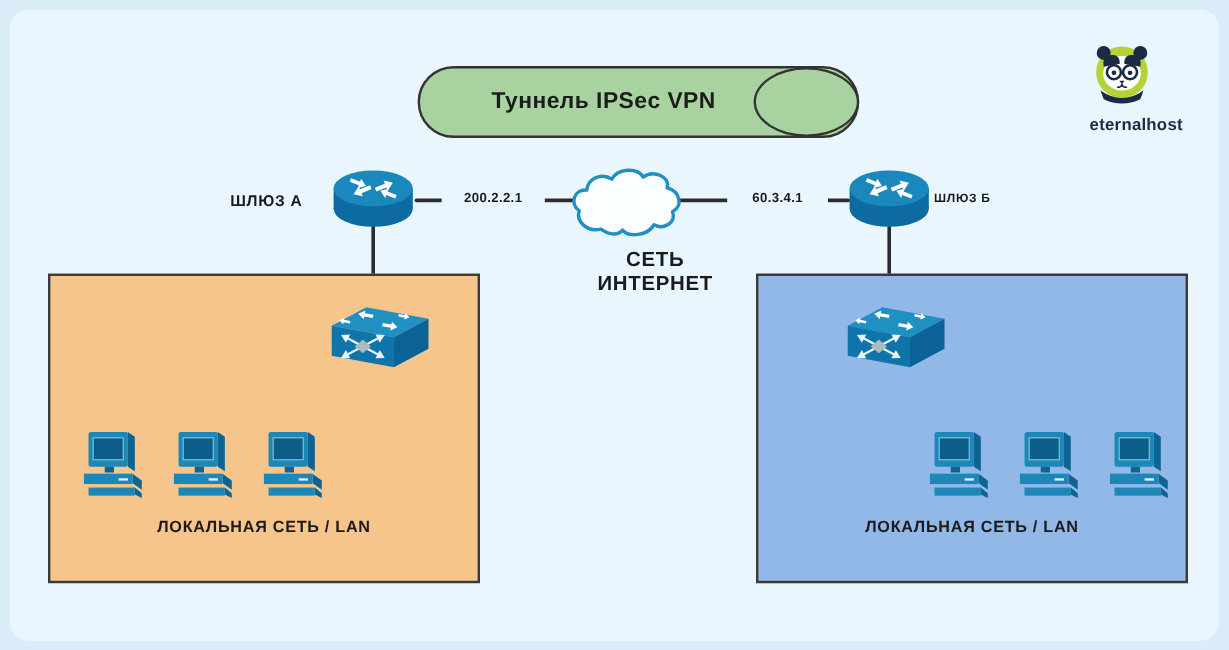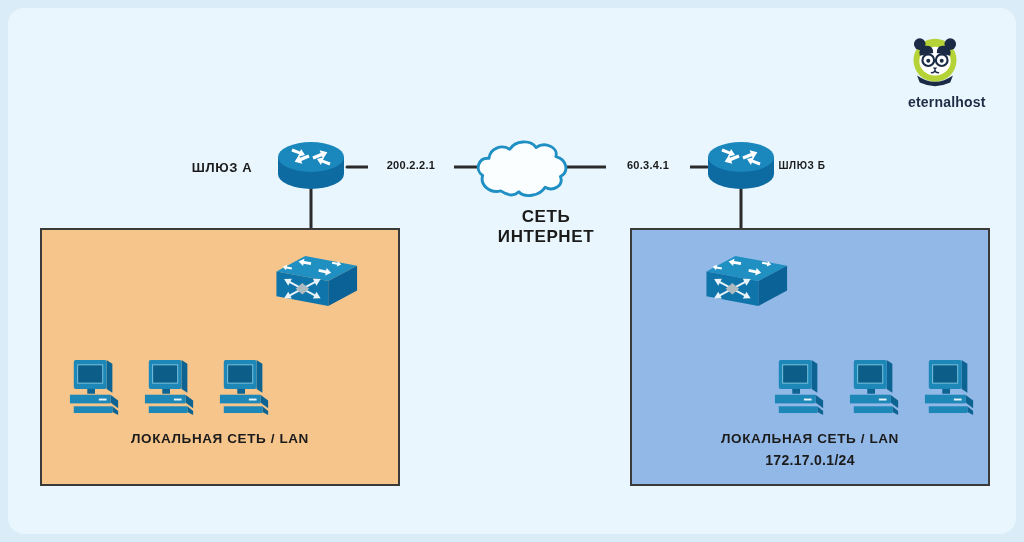--- a/index.html
+++ b/index.html
@@ -65,27 +65,30 @@
       <path d="M311,300 L311,316 Q311,326 301,326 L105,326 Q95,326 95,336 L95,362"></path>
       <path d="M180,326 Q170,326 170,336 L170,362"></path>
       <path d="M255,326 Q245,326 245,336 L245,362"></path>
 
       <path d="M741,300 L741,316 Q741,326 751,326 L940,326 Q950,326 950,336 L950,362"></path>
       <path d="M790,326 Q800,326 800,336 L800,362"></path>
       <path d="M865,326 Q875,326 875,336 L875,362"></path>
     </g>
   </svg>
 
+  <div class="tunnel">
+    <div class="tunnel-endcap"></div>
+    <div class="tunnel-label">Туннель IPSec VPN</div>
+  </div>
 
   <div class="lan lan-a">
     <div class="lan-label">ЛОКАЛЬНАЯ СЕТЬ / LAN</div>
   </div>
   <div class="lan lan-b">
     <div class="lan-label">ЛОКАЛЬНАЯ СЕТЬ / LAN</div>
-    <div class="lan-subnet">172.17.0.1/24</div>
   </div>
 
   <svg width="0" height="0" style="position:absolute">
     <defs>
       <path id="arr" d="M0,-1.7 H9 V-4.6 L15.5,0 L9,4.6 V1.7 H0 Z"></path>
       <path id="ah" d="M0,0 L-7,-4 L-7,4 Z"></path>
       <g id="router-g">
         <ellipse cx="35" cy="36" rx="33" ry="15" fill="#0d6ba1"></ellipse>
         <rect x="2" y="19" width="66" height="17" fill="#0d6ba1"></rect>
         <ellipse cx="35" cy="19" rx="33" ry="15" fill="#1a87bd"></ellipse>

